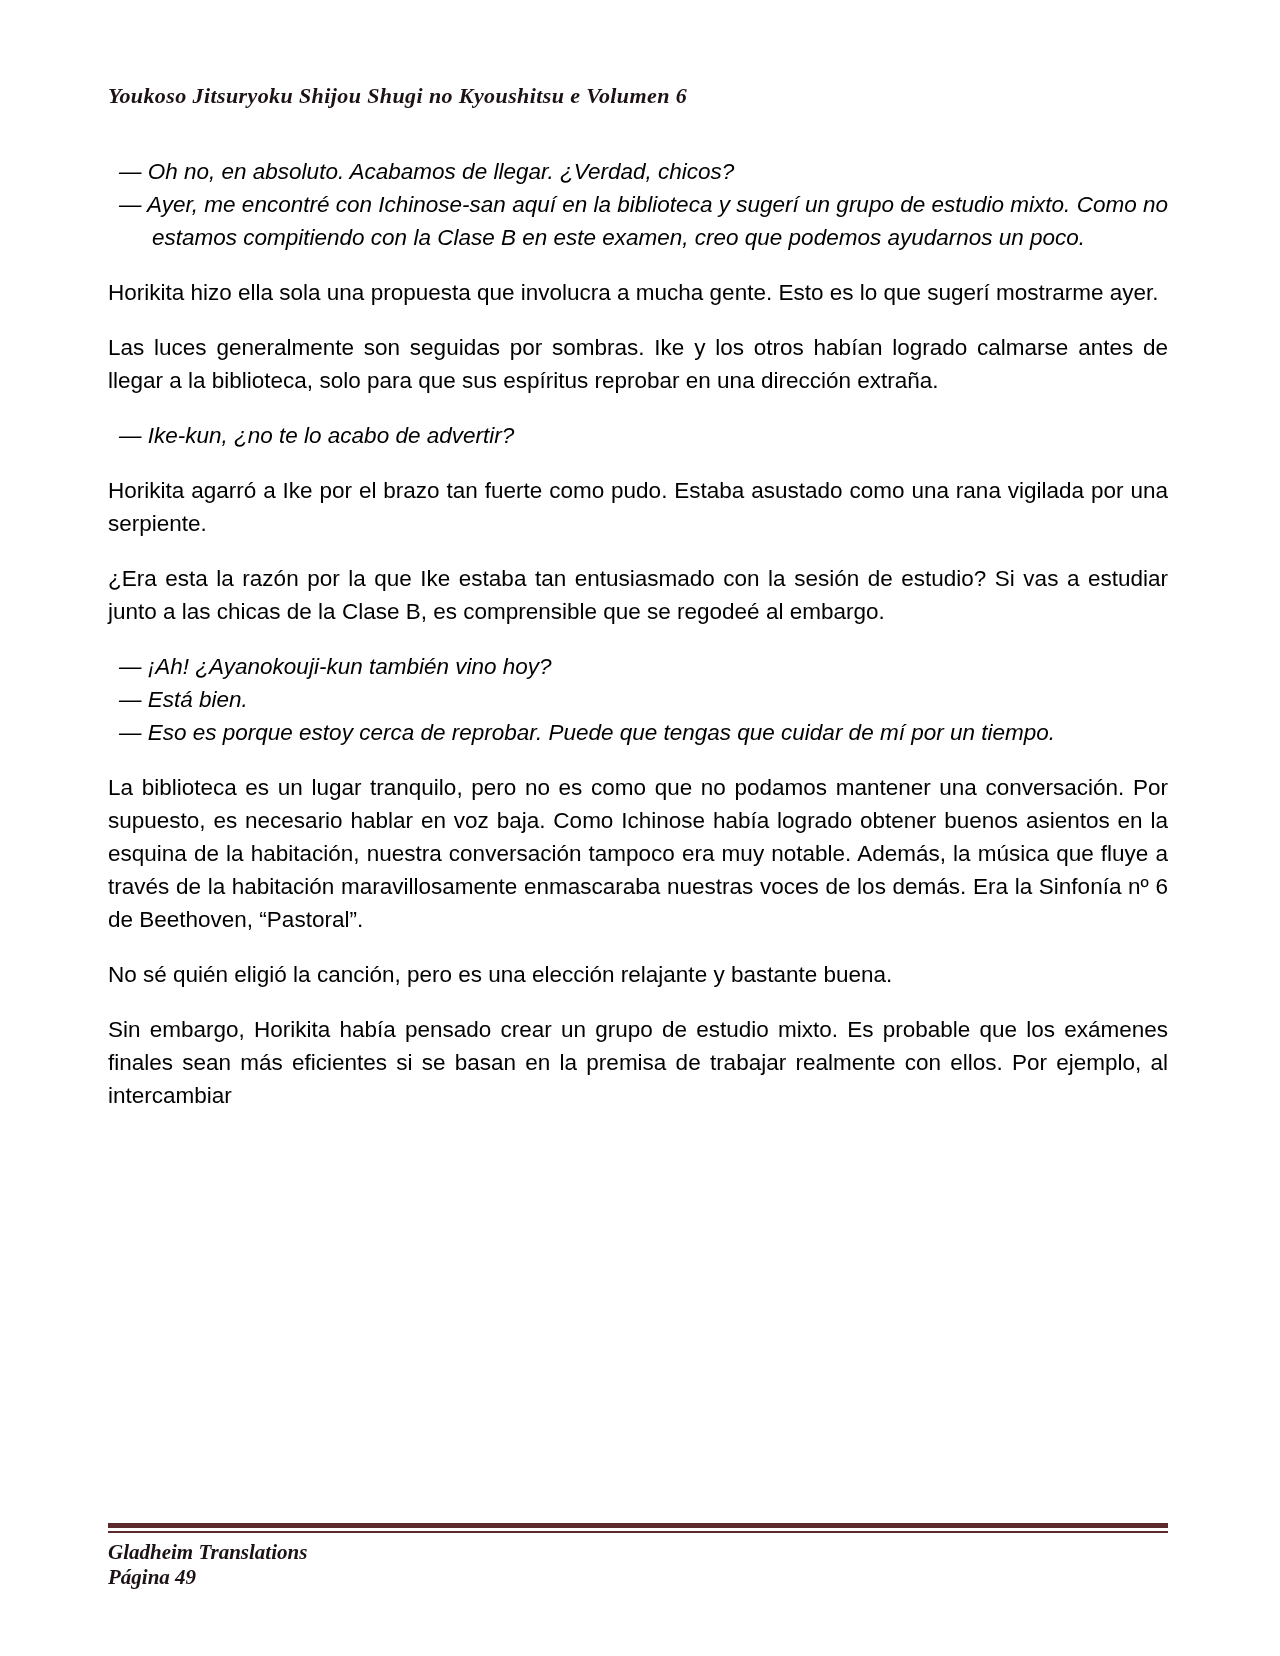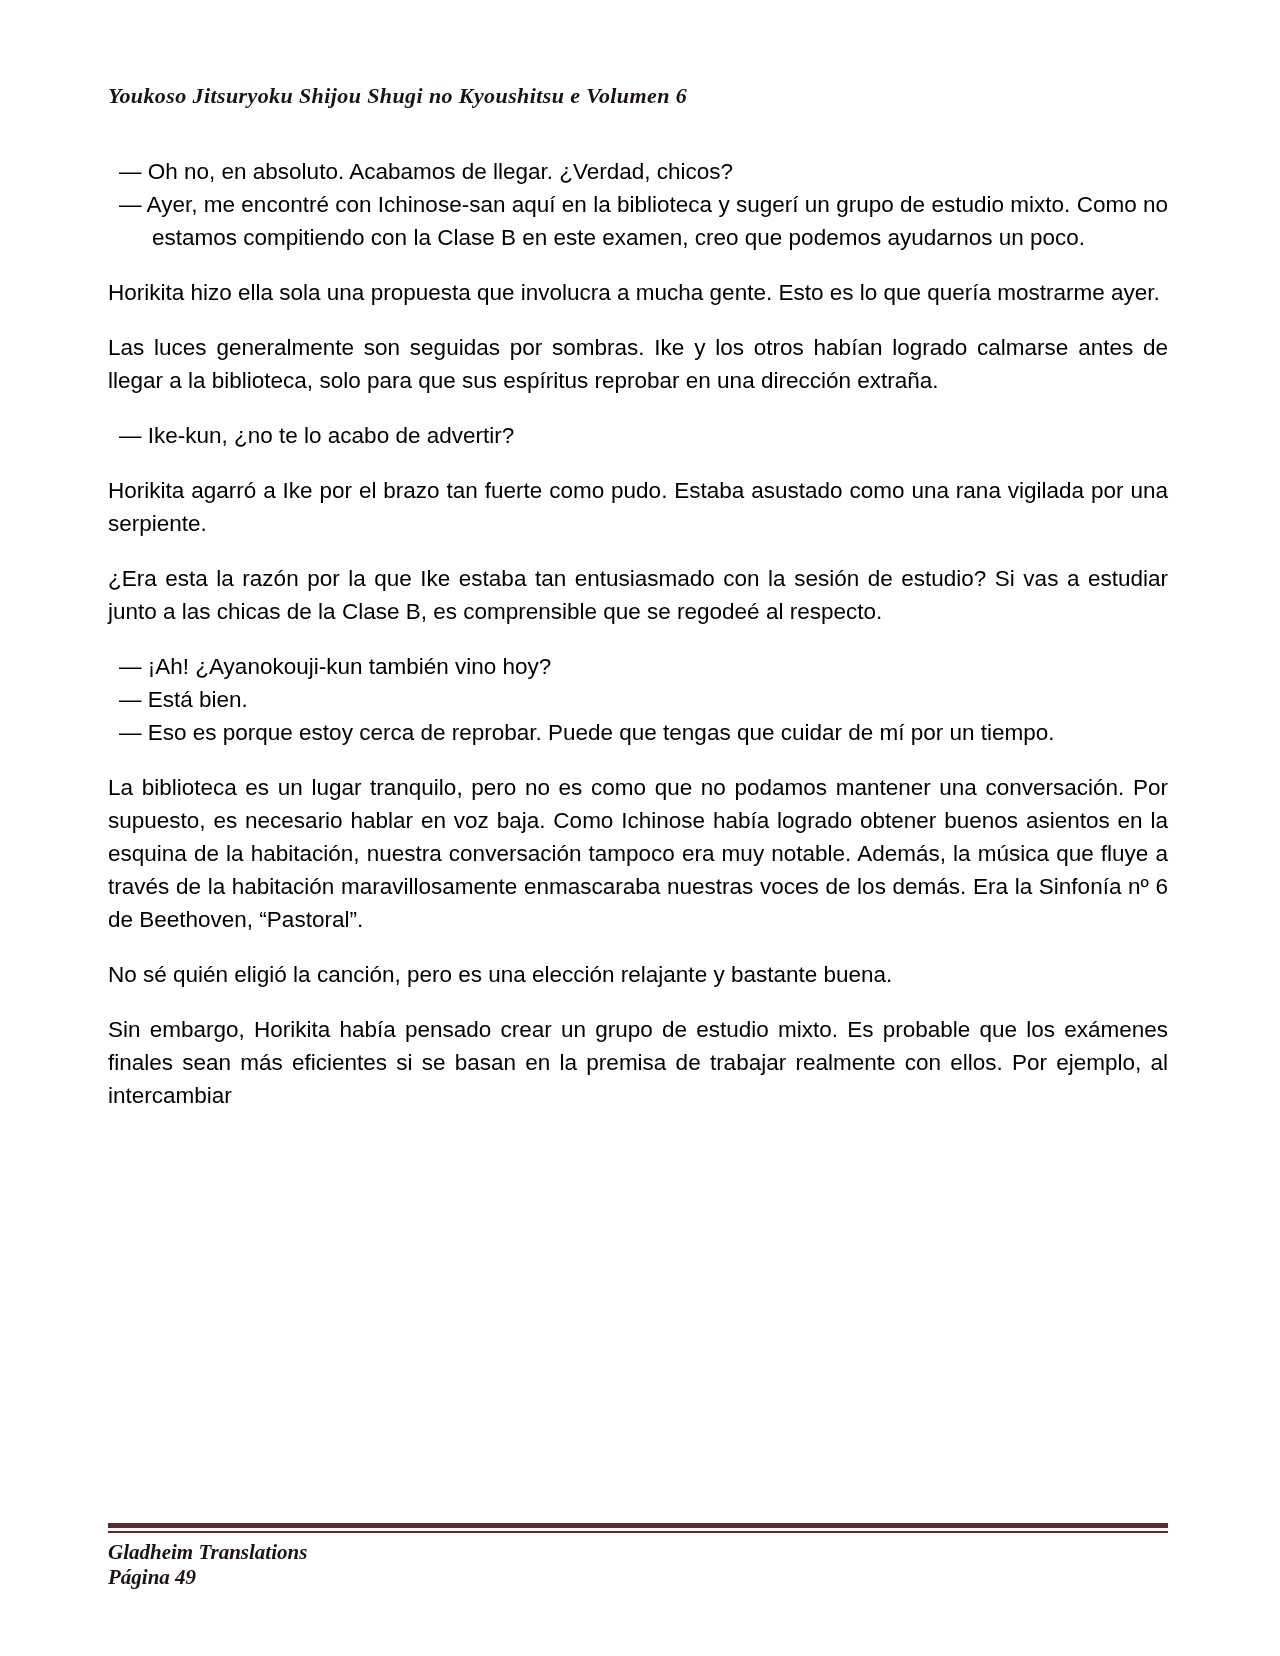--- a/index.html
+++ b/index.html
@@ -40,20 +40,21 @@
   }
   .para{
     margin:0 0 22px 0;
     text-align:justify;
   }
   .para.cont{
     text-align-last:justify;
   }
   .group{
     margin:0 0 22px 0;
+    font-style:italic;
   }
   .dialogue{
     margin:0;
     padding-left:44px;
     text-indent:-33px;
     text-align:justify;
   }
   .footer{
     position:absolute;
     top:1506px;
@@ -87,31 +88,31 @@
     <span>Youkoso Jitsuryoku Shijou Shugi no Kyoushitsu e Volumen 6</span>
   </div>
 
   <div class="content">
 
     <div class="group">
       <p class="dialogue">— Oh no, en absoluto. Acabamos de llegar. ¿Verdad, chicos?</p>
       <p class="dialogue">— Ayer, me encontré con Ichinose-san aquí en la biblioteca y sugerí un grupo de estudio mixto. Como no estamos compitiendo con la Clase B en este examen, creo que podemos ayudarnos un poco.</p>
     </div>
 
-    <p class="para">Horikita hizo ella sola una propuesta que involucra a mucha gente. Esto es lo que quería mostrarme ayer.</p>
+    <p class="para">Horikita hizo ella sola una propuesta que involucra a mucha gente. Esto es lo que sugerí mostrarme ayer.</p>
 
     <p class="para">Las luces generalmente son seguidas por sombras. Ike y los otros habían logrado calmarse antes de llegar a la biblioteca, solo para que sus espíritus reprobar en una dirección extraña.</p>
 
     <div class="group">
       <p class="dialogue">— Ike-kun, ¿no te lo acabo de advertir?</p>
     </div>
 
     <p class="para">Horikita agarró a Ike por el brazo tan fuerte como pudo. Estaba asustado como una rana vigilada por una serpiente.</p>
 
-    <p class="para">¿Era esta la razón por la que Ike estaba tan entusiasmado con la sesión de estudio? Si vas a estudiar junto a las chicas de la Clase B, es comprensible que se regodeé al respecto.</p>
+    <p class="para">¿Era esta la razón por la que Ike estaba tan entusiasmado con la sesión de estudio? Si vas a estudiar junto a las chicas de la Clase B, es comprensible que se regodeé al embargo.</p>
 
     <div class="group">
       <p class="dialogue">— ¡Ah! ¿Ayanokouji-kun también vino hoy?</p>
       <p class="dialogue">— Está bien.</p>
       <p class="dialogue">— Eso es porque estoy cerca de reprobar. Puede que tengas que cuidar de mí por un tiempo.</p>
     </div>
 
     <p class="para">La biblioteca es un lugar tranquilo, pero no es como que no podamos mantener una conversación. Por supuesto, es necesario hablar en voz baja. Como Ichinose había logrado obtener buenos asientos en la esquina de la habitación, nuestra conversación tampoco era muy notable. Además, la música que fluye a través de la habitación maravillosamente enmascaraba nuestras voces de los demás. Era la Sinfonía nº 6 de Beethoven, “Pastoral”.</p>
 
     <p class="para">No sé quién eligió la canción, pero es una elección relajante y bastante buena.</p>

